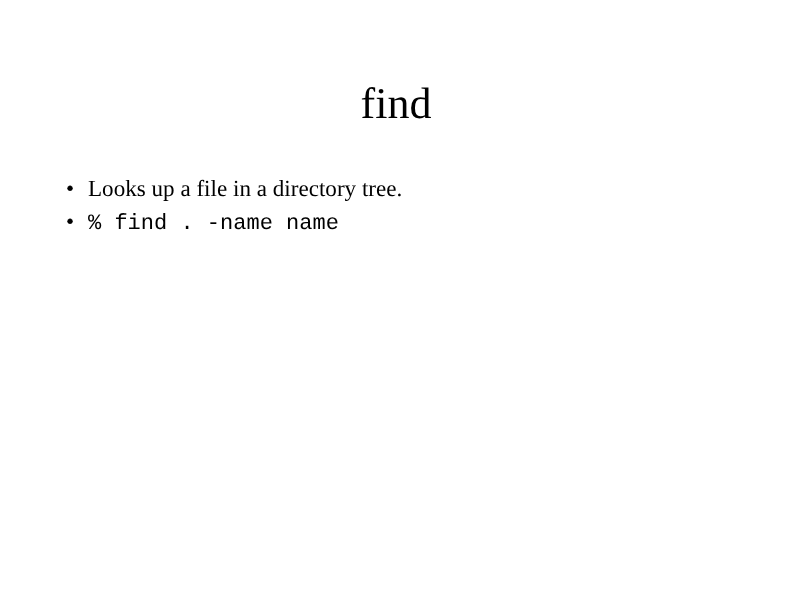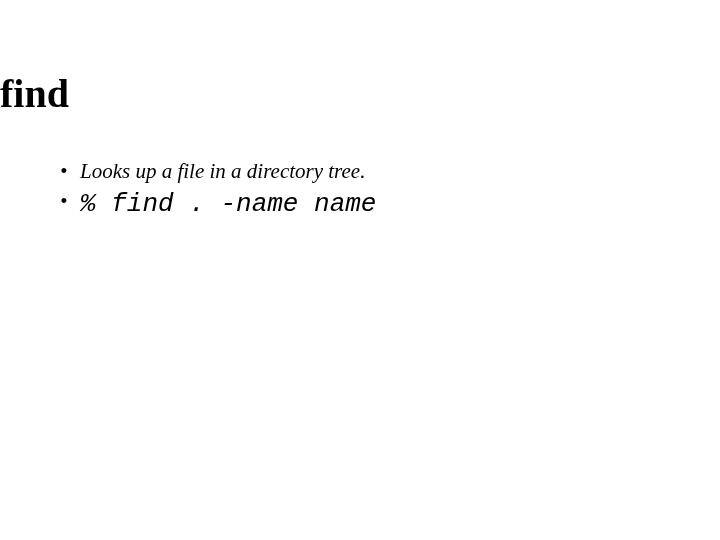--- a/index.html
+++ b/index.html
@@ -12,47 +12,47 @@
     color: #000000;
     position: relative;
   }
   .slide {
     width: 720px;
     height: 540px;
     position: relative;
     box-sizing: border-box;
   }
   .title {
+    text-align: center;
     font-size: 40px;
-    font-weight: bold;
+    font-weight: normal;
     margin-top: 70px;
     margin-bottom: 40px;
   }
   .bullets {
     margin: 0 0 0 60px;
     padding: 0;
     list-style: none;
     font-size: 21px;
     line-height: 1.35;
-    font-style: italic;
   }
   .bullets li {
     position: relative;
     padding-left: 20px;
     margin-bottom: 2px;
   }
   .bullets li::before {
     content: "•";
     position: absolute;
     left: 0;
     top: 0;
   }
   .mono {
     font-family: "Courier New", Courier, monospace;
-    font-size: 26px;
+    font-size: 20px;
   }
   .footer {
     position: absolute;
     bottom: 30px;
     left: 0;
     width: 100%;
     font-size: 15px;
   }
 </style>
 </head>

